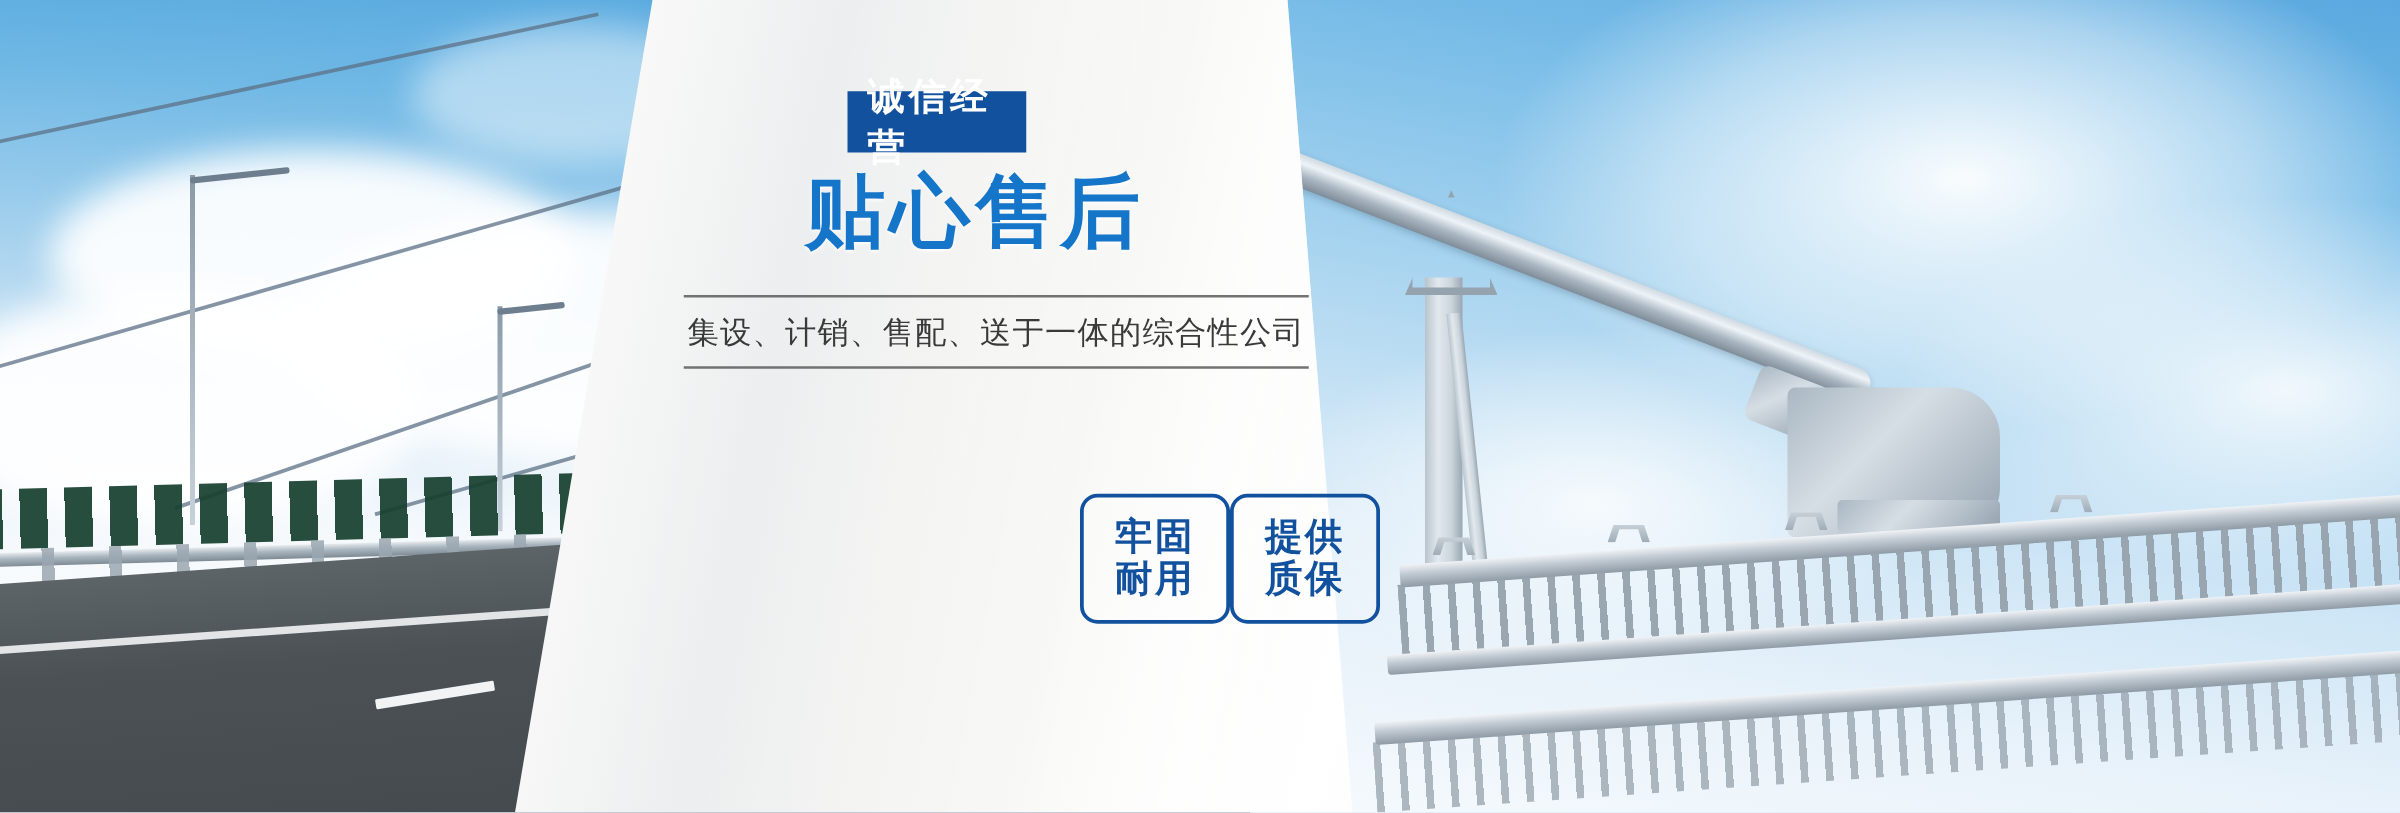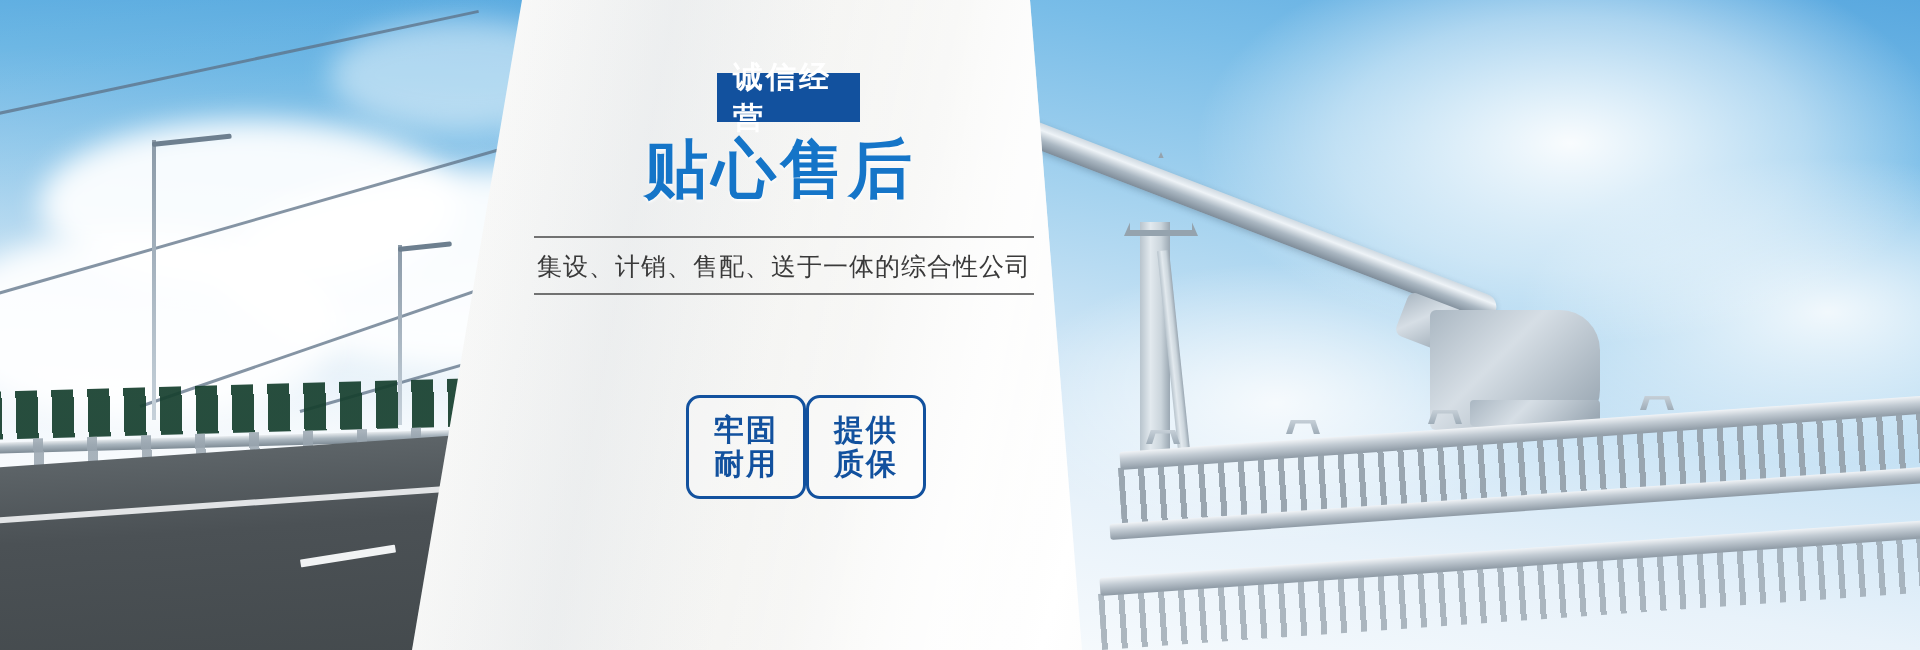--- a/index.html
+++ b/index.html
@@ -212,39 +212,39 @@
     display: flex;
     align-items: center;
     justify-content: center;
     color: #ffffff;
     font-size: 30px;
     font-weight: bold;
     letter-spacing: 3px;
     padding: 0 16px;
     box-sizing: border-box;
   }
-  .badge-blue   { background: #12519e; width: 143px; margin-left: 39px; }
+  .badge-blue   { background: #12519e; width: 143px; }
   .badge-orange { background: #e2540f; width: 143px; }
 
   .title {
     position: absolute;
     left: 0; top: 137px;
     width: 560px;
     text-align: center;
     font-size: 64px;
     font-weight: bold;
     color: #1575c8;
     letter-spacing: 4px;
     line-height: 1;
     text-shadow: 0 2px 3px rgba(255,255,255,0.85);
   }
 
   .sub-wrap {
     position: absolute;
-    left: 4px; top: 236px;
+    left: 17px; top: 236px;
     width: 560px;
   }
   .rule {
     height: 2px;
     background: #5a5a5a;
     width: 500px;
     margin: 0 auto;
     opacity: .85;
   }
   .subtitle {
@@ -254,21 +254,21 @@
     letter-spacing: 1px;
     padding: 16px 0 14px;
     line-height: 1;
   }
 
   .features {
     position: absolute;
     left: 8px; top: 395px;
     width: 596px;
     display: flex;
-    justify-content: center;
+    justify-content: flex-end;
   }
   .feature {
     width: 114px;
     height: 98px;
     border: 3px solid #12519e;
     border-radius: 14px;
     display: flex;
     flex-direction: column;
     align-items: center;
     justify-content: center;

